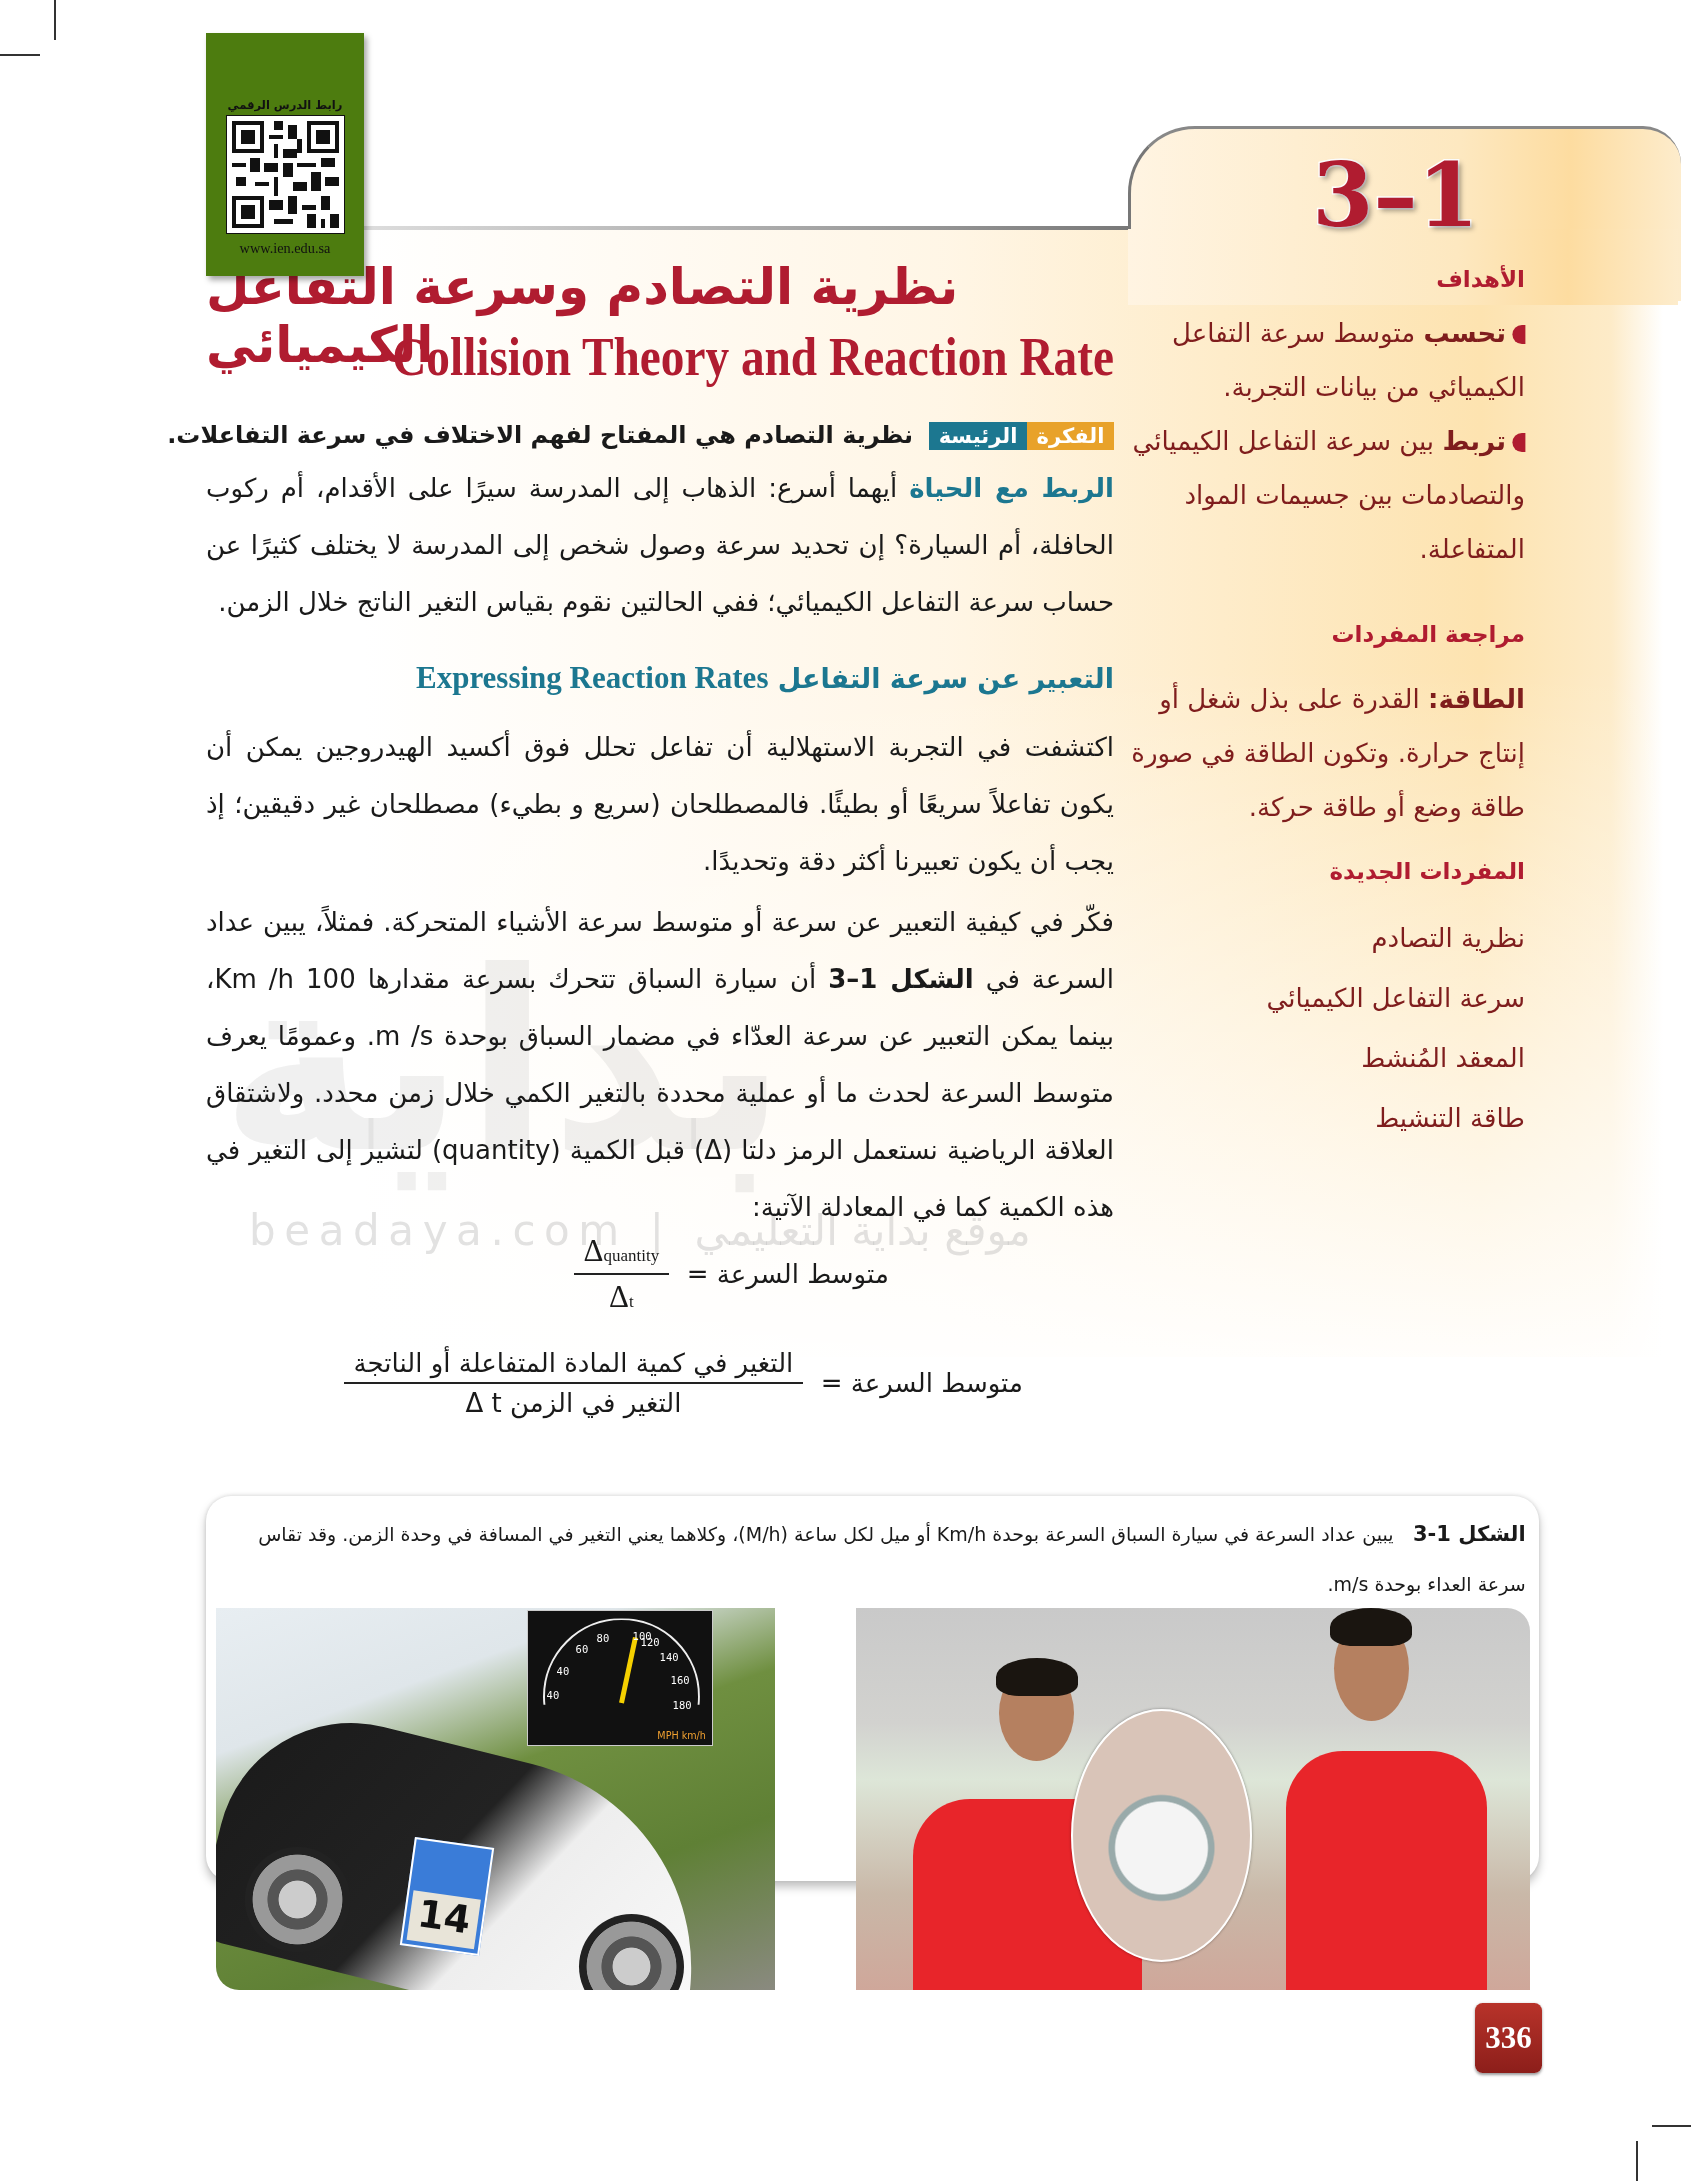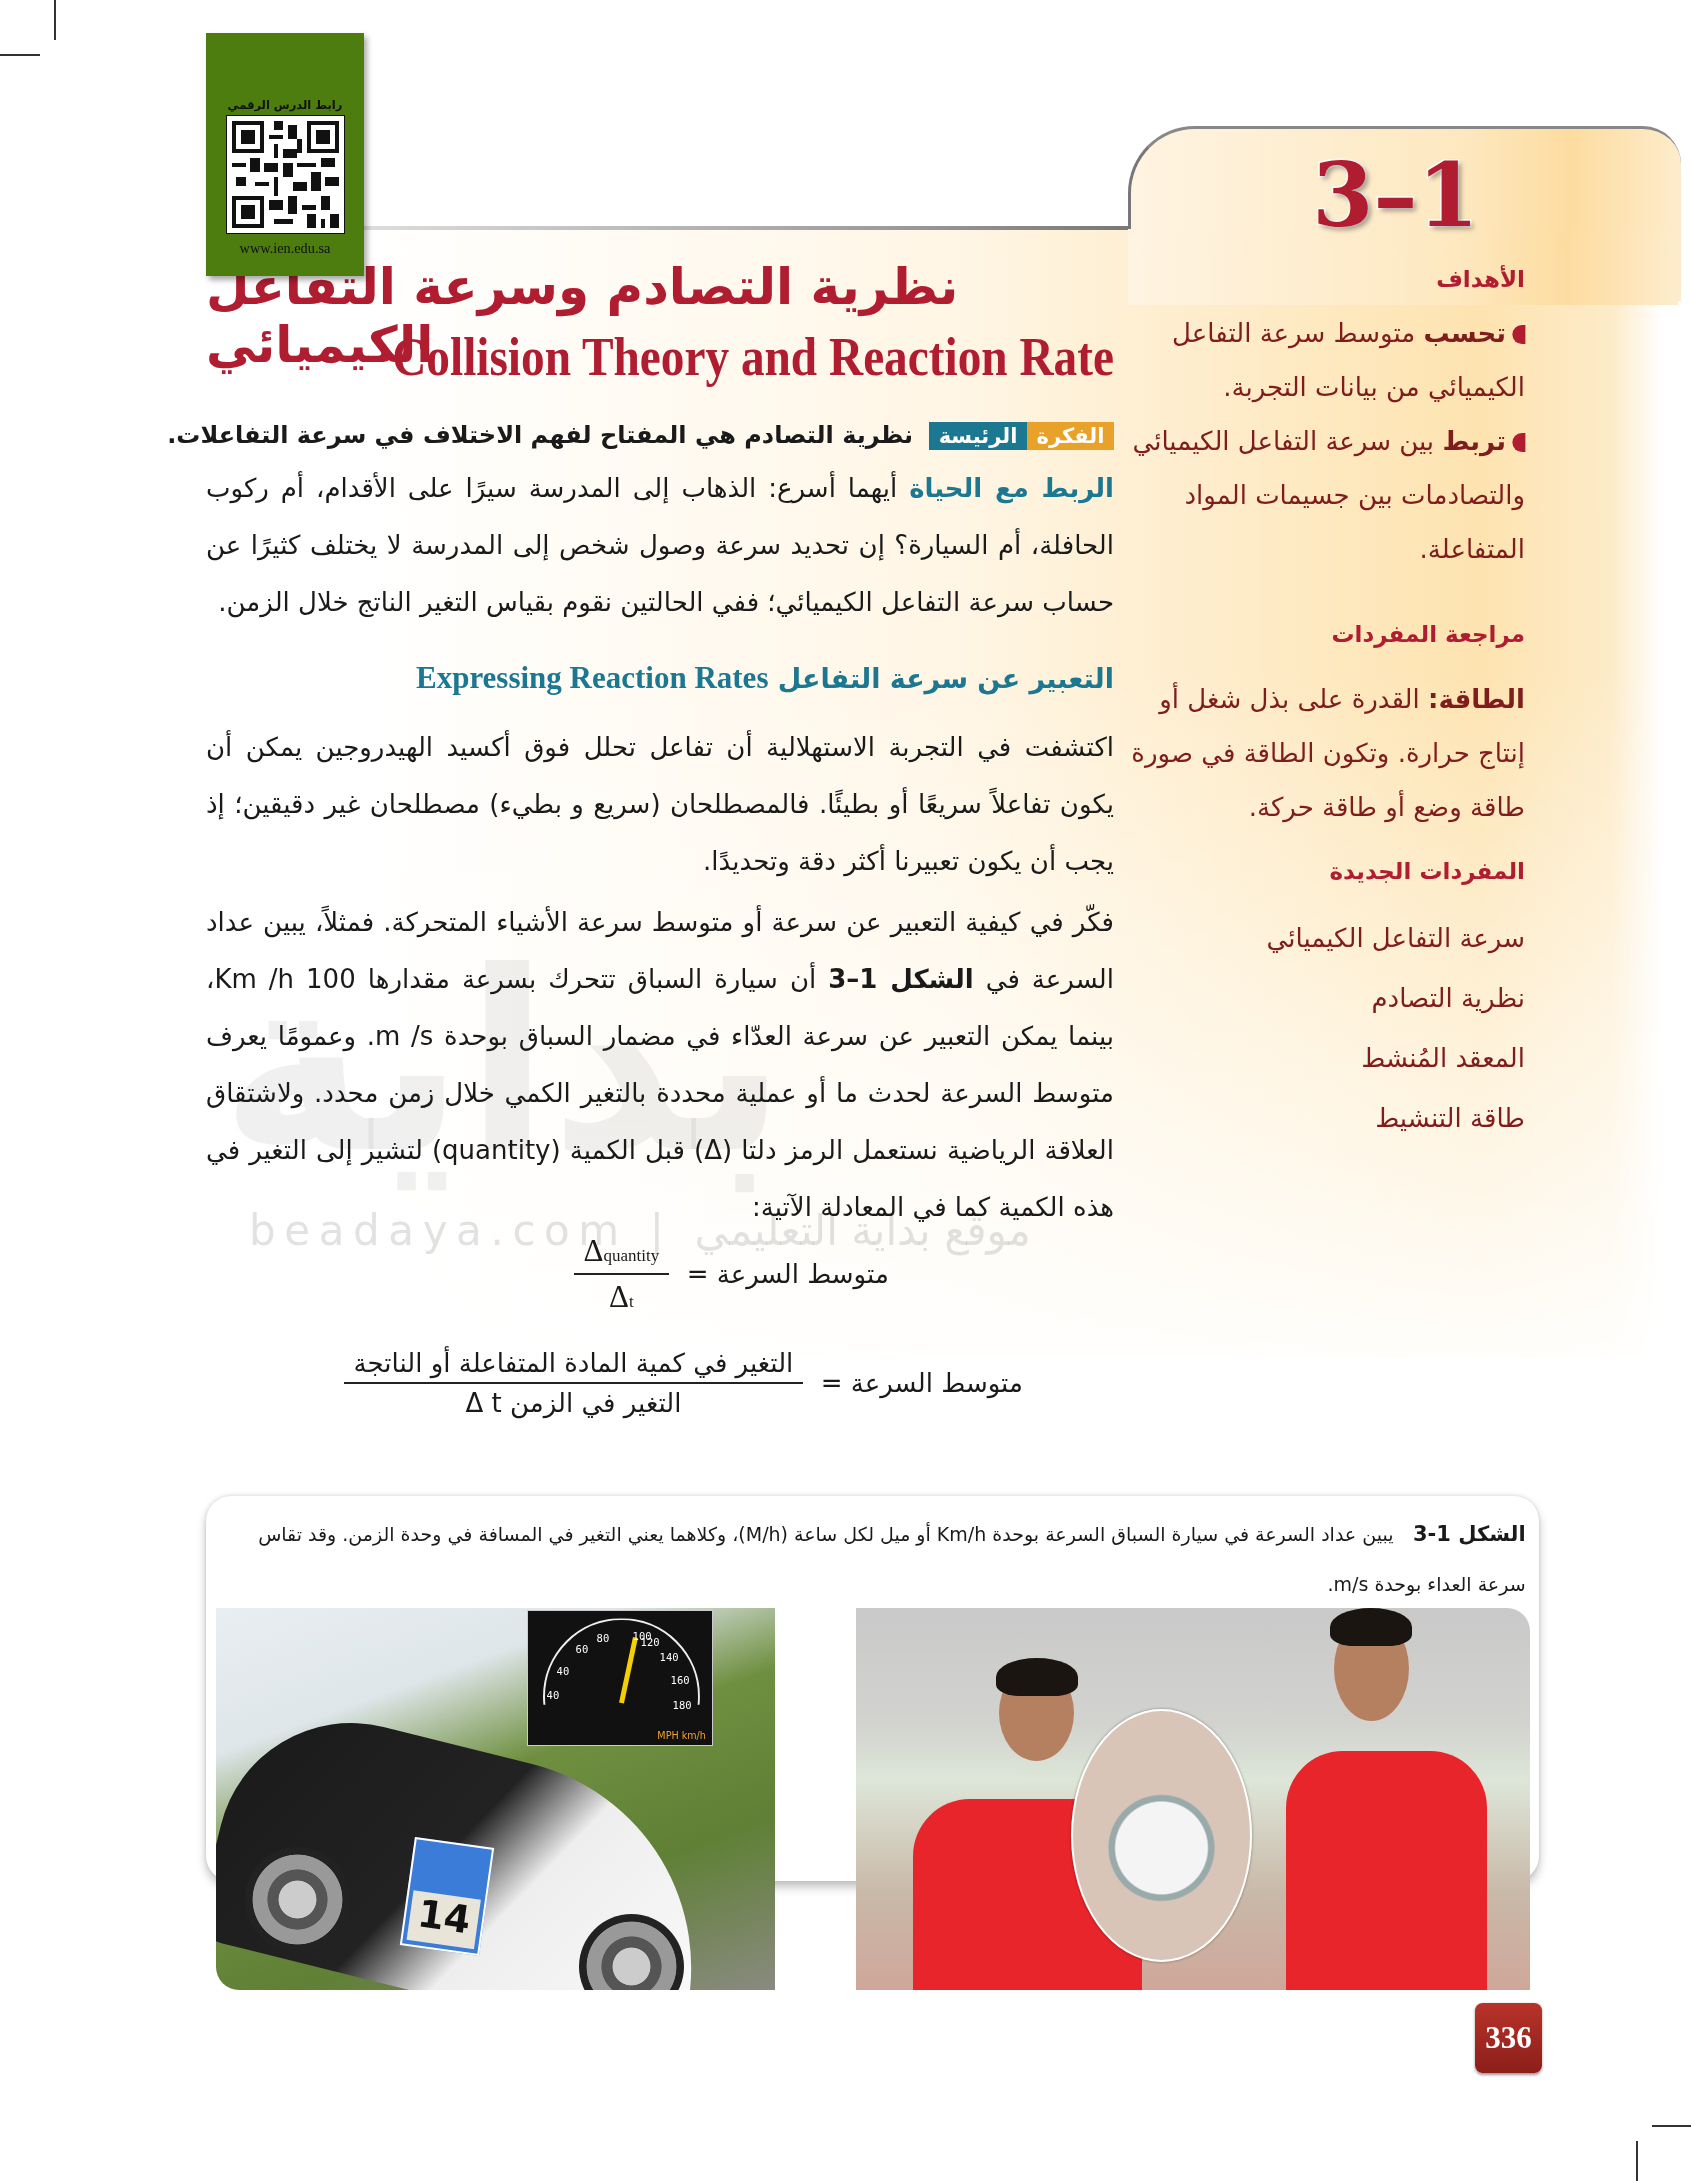--- a/index.html
+++ b/index.html
@@ -268,22 +268,22 @@
 </div>
 
 <div class="side side-h s3">مراجعة المفردات</div>
 <div class="side side-p s4">
   <b>الطاقة:</b>
   <span>القدرة على بذل شغل أو إنتاج حرارة. وتكون الطاقة في صورة طاقة وضع أو طاقة حركة.</span>
 </div>
 
 <div class="side side-h s5">المفردات الجديدة</div>
 <div class="side s6">
+  <div class="vocab-item">نظرية التصادم</div>
   <div class="vocab-item">سرعة التفاعل الكيميائي</div>
-  <div class="vocab-item">نظرية التصادم</div>
   <div class="vocab-item">المعقد المُنشط</div>
   <div class="vocab-item">طاقة التنشيط</div>
 </div>
 
 <div class="fig">
   <div class="fig-cap">
     <span class="fig-label">الشكل 1-3</span>
     <span>يبين عداد السرعة في سيارة السباق السرعة بوحدة Km/h أو ميل لكل ساعة (M/h)، وكلاهما يعني التغير في المسافة في وحدة الزمن. وقد تقاس سرعة العداء بوحدة m/s.</span>
   </div>
 

